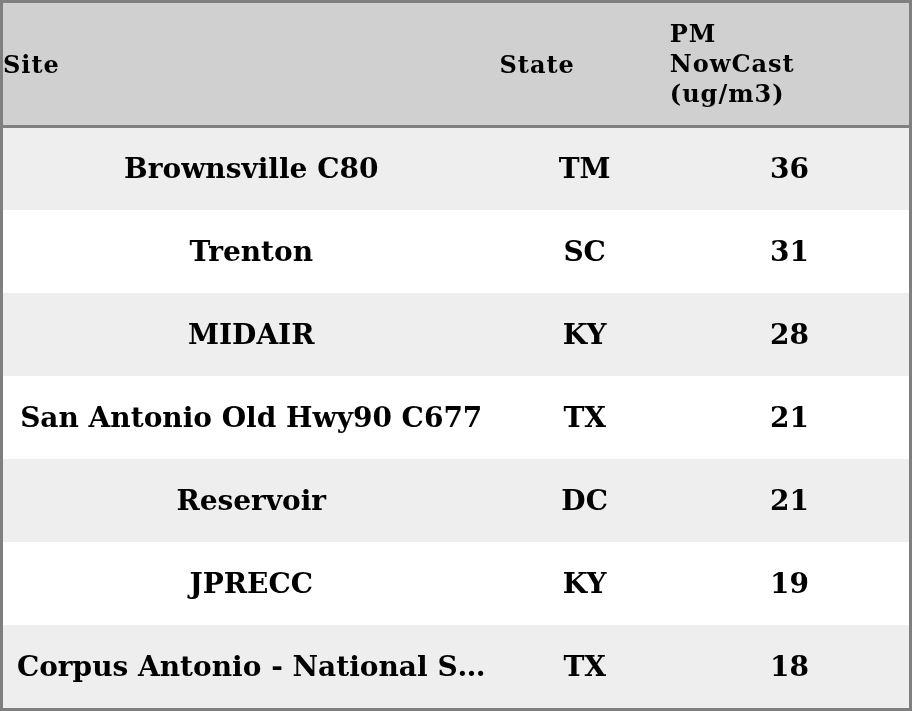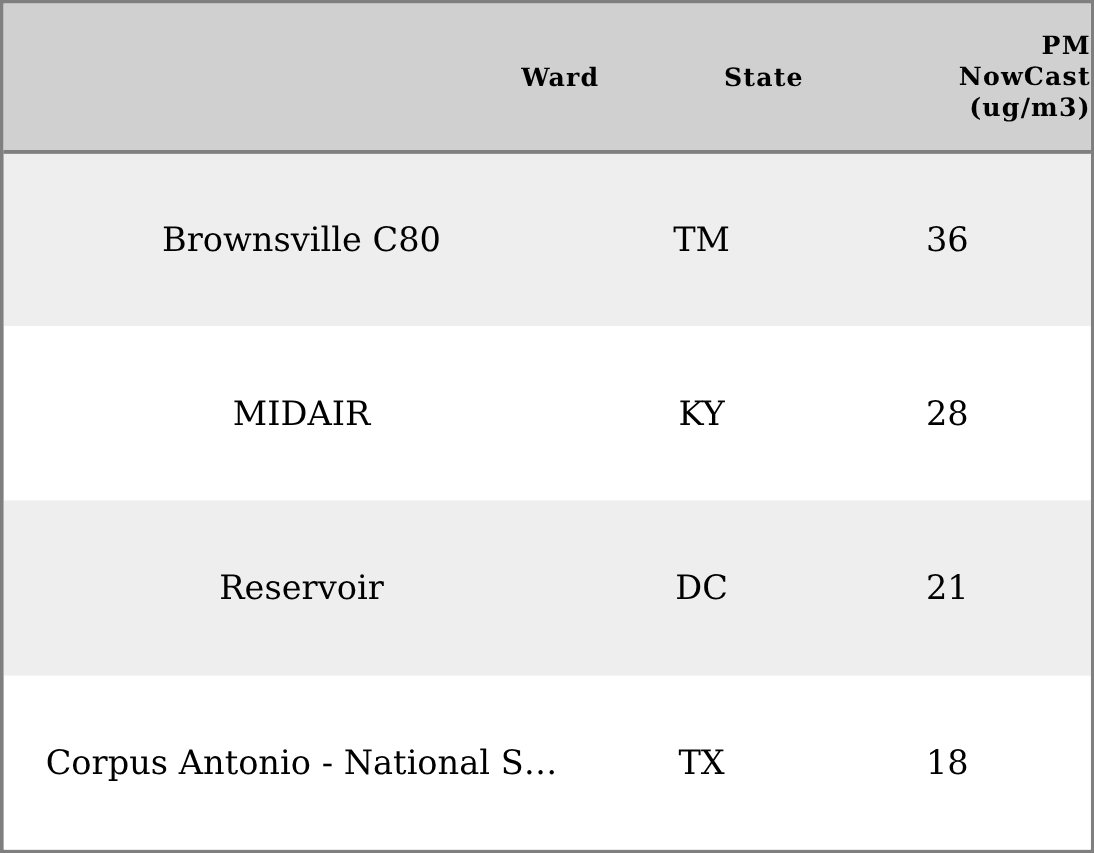--- a/index.html
+++ b/index.html
@@ -27,79 +27,95 @@
     table-layout: fixed;
     color: #000000;
   }
   .col-site  { width: 54.8%; }
   .col-state { width: 18.8%; }
   .col-pm    { width: 26.4%; }
   thead th {
     height: 122px;
     background: #d0d0d0;
     border-bottom: 3px solid #7f7f7f;
-    font-size: 21px;
+    font-size: 24px;
     font-weight: bold;
     letter-spacing: 1px;
-    text-align: right;
+    text-align: left;
     vertical-align: middle;
     padding: 0;
   }
   th.pm-header {
     white-space: pre-line;
     line-height: 1.25;
   }
   tbody tr {
     height: 57.7px;
   }
   tbody tr:nth-child(odd)  { background: #eeeeee; }
   tbody tr:nth-child(even) { background: #ffffff; }
   tbody td {
     font-size: 28px;
     text-align: center;
     vertical-align: middle;
     padding: 0 4px;
     overflow: hidden;
     white-space: nowrap;
+    font-weight: bold;
   }
 </style>
 </head>
 <body>
 
 <div class="table-frame">
   <table>
     <colgroup>
       <col class="col-site">
       <col class="col-state">
       <col class="col-pm">
     </colgroup>
     <thead>
       <tr>
-        <th>Ward</th>
+        <th>Site</th>
         <th>State</th>
         <th class="pm-header">PM
 NowCast
 (ug/m3)</th>
       </tr>
     </thead>
     <tbody>
       <tr>
         <td>Brownsville C80</td>
         <td>TM</td>
         <td>36</td>
       </tr>
       <tr>
+        <td>Trenton</td>
+        <td>SC</td>
+        <td>31</td>
+      </tr>
+      <tr>
         <td>MIDAIR</td>
         <td>KY</td>
         <td>28</td>
       </tr>
       <tr>
+        <td>San Antonio Old Hwy90 C677</td>
+        <td>TX</td>
+        <td>21</td>
+      </tr>
+      <tr>
         <td>Reservoir</td>
         <td>DC</td>
         <td>21</td>
+      </tr>
+      <tr>
+        <td>JPRECC</td>
+        <td>KY</td>
+        <td>19</td>
       </tr>
       <tr>
         <td>Corpus Antonio - National S…</td>
         <td>TX</td>
         <td>18</td>
       </tr>
     </tbody>
   </table>
 </div>
 

